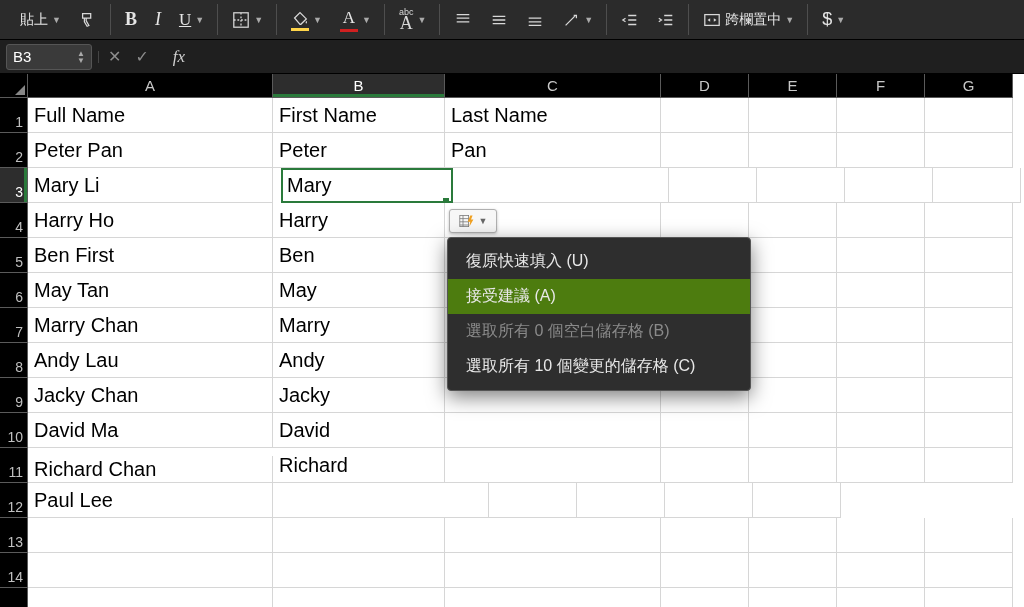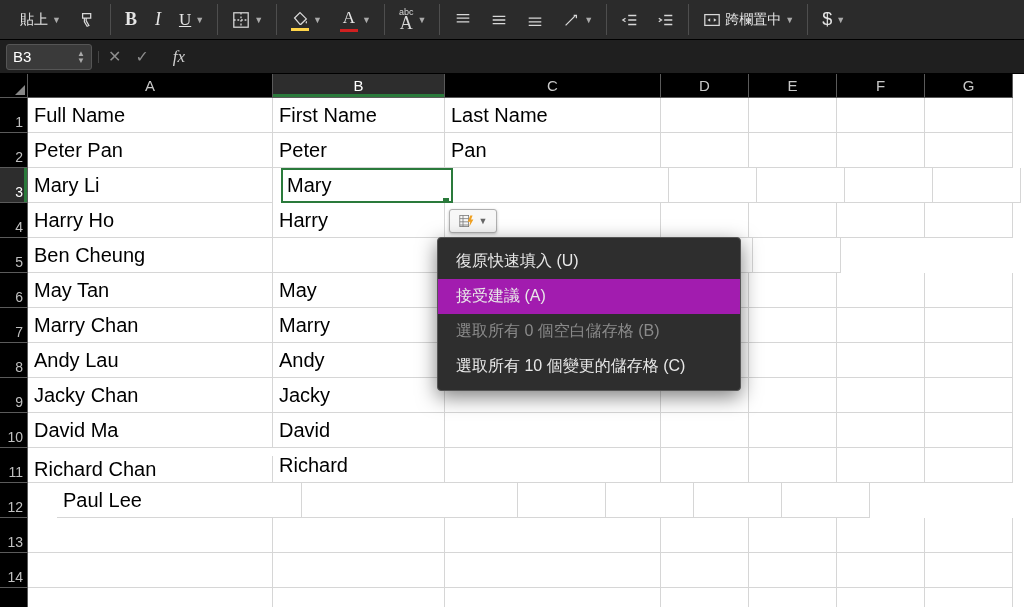--- a/index.html
+++ b/index.html
@@ -86,21 +86,21 @@
   .smart-tag .flash { width:16px; height:16px; }
   .smart-tag .dd { font-size:9px; color:#666; }
   .ctx-menu {
     position:absolute; width:304px;
     background:#2e2e2e; border:1px solid #555; border-radius:4px;
     box-shadow:0 6px 20px rgba(0,0,0,.5); padding:6px 0; font-size:16px;
   }
   .ctx-item {
     padding:7px 18px; color:#e8e8e8; cursor:pointer; white-space:nowrap;
   }
-  .ctx-item.highlight { background:#a21caf; }
+  .ctx-item.highlight { background:#4d7c0f; }
   .ctx-item.disabled  { color:#8a8a8a; cursor:default; }
 </style>
 </head>
 <body>
 
 <div class="ribbon">
   <div class="group">
     <div class="ribbon-btn">
       <span>貼上</span>
       <span class="dd">▼</span>
@@ -296,21 +296,22 @@
       <div class="row">
         <div class="cell" style="width: 245px;">Harry Ho</div>
         <div class="cell" style="width: 172px;">Harry</div>
         <div class="cell" style="width: 216px;"></div>
         <div class="cell" style="width: 88px;"></div>
         <div class="cell" style="width: 88px;"></div>
         <div class="cell" style="width: 88px;"></div>
         <div class="cell" style="width: 88px;"></div>
       </div>
       <div class="row">
-        <div class="cell" style="width: 245px;">Ben Cheung</div>
+        <div class="cell" style="width: 245px;">Ben First</div>
+        <div class="cell" style="width: 172px;">Ben</div>
         <div class="cell" style="width: 216px;"></div>
         <div class="cell" style="width: 88px;"></div>
         <div class="cell" style="width: 88px;"></div>
         <div class="cell" style="width: 88px;"></div>
         <div class="cell" style="width: 88px;"></div>
       </div>
       <div class="row">
         <div class="cell" style="width: 245px;">May Tan</div>
         <div class="cell" style="width: 172px;">May</div>
         <div class="cell" style="width: 216px;"></div>
@@ -358,21 +359,21 @@
       <div class="row">
         <div class="cell" style="width: 245px; margin-top: 8px;">Richard Chan</div>
         <div class="cell" style="width: 172px;">Richard</div>
         <div class="cell" style="width: 216px;"></div>
         <div class="cell" style="width: 88px;"></div>
         <div class="cell" style="width: 88px;"></div>
         <div class="cell" style="width: 88px;"></div>
         <div class="cell" style="width: 88px;"></div>
       </div>
       <div class="row">
-        <div class="cell" style="width: 245px; margin-left: 29px;">Paul Lee</div>
+        <div class="cell" style="width: 245px;">Paul Lee</div>
         <div class="cell" style="width: 216px;"></div>
         <div class="cell" style="width: 88px;"></div>
         <div class="cell" style="width: 88px;"></div>
         <div class="cell" style="width: 88px;"></div>
         <div class="cell" style="width: 88px;"></div>
       </div>
       <div class="row">
         <div class="cell" style="width: 245px;"></div>
         <div class="cell" style="width: 172px;"></div>
         <div class="cell" style="width: 216px;"></div>
@@ -403,19 +404,19 @@
 
   <div class="smart-tag" id="smart-tag" style="left: 449px; top: 135px;">
     <svg class="flash" viewBox="0 0 20 20">
       <rect x="1" y="3" width="11" height="14" fill="none" stroke="#7a7a7a"></rect>
       <path d="M1 7h11M1 11h11M1 15h11M5 3v14" stroke="#7a7a7a"></path>
       <path d="M14 3l-3 8h3l-1 6 5-9h-3l2-5z" fill="#f0a020" stroke="none"></path>
     </svg>
     <span class="dd">▼</span>
   </div>
 
-  <div class="ctx-menu" id="ctx-menu" style="left: 437px; top: 163px;">
+  <div class="ctx-menu" id="ctx-menu" style="left: 447px; top: 163px;">
       <div class="ctx-item">復原快速填入 (U)</div>
       <div class="ctx-item highlight">接受建議 (A)</div>
       <div class="ctx-item disabled">選取所有 0 個空白儲存格 (B)</div>
       <div class="ctx-item">選取所有 10 個變更的儲存格 (C)</div>
     </div>
 </div>
 
 </body></html>

